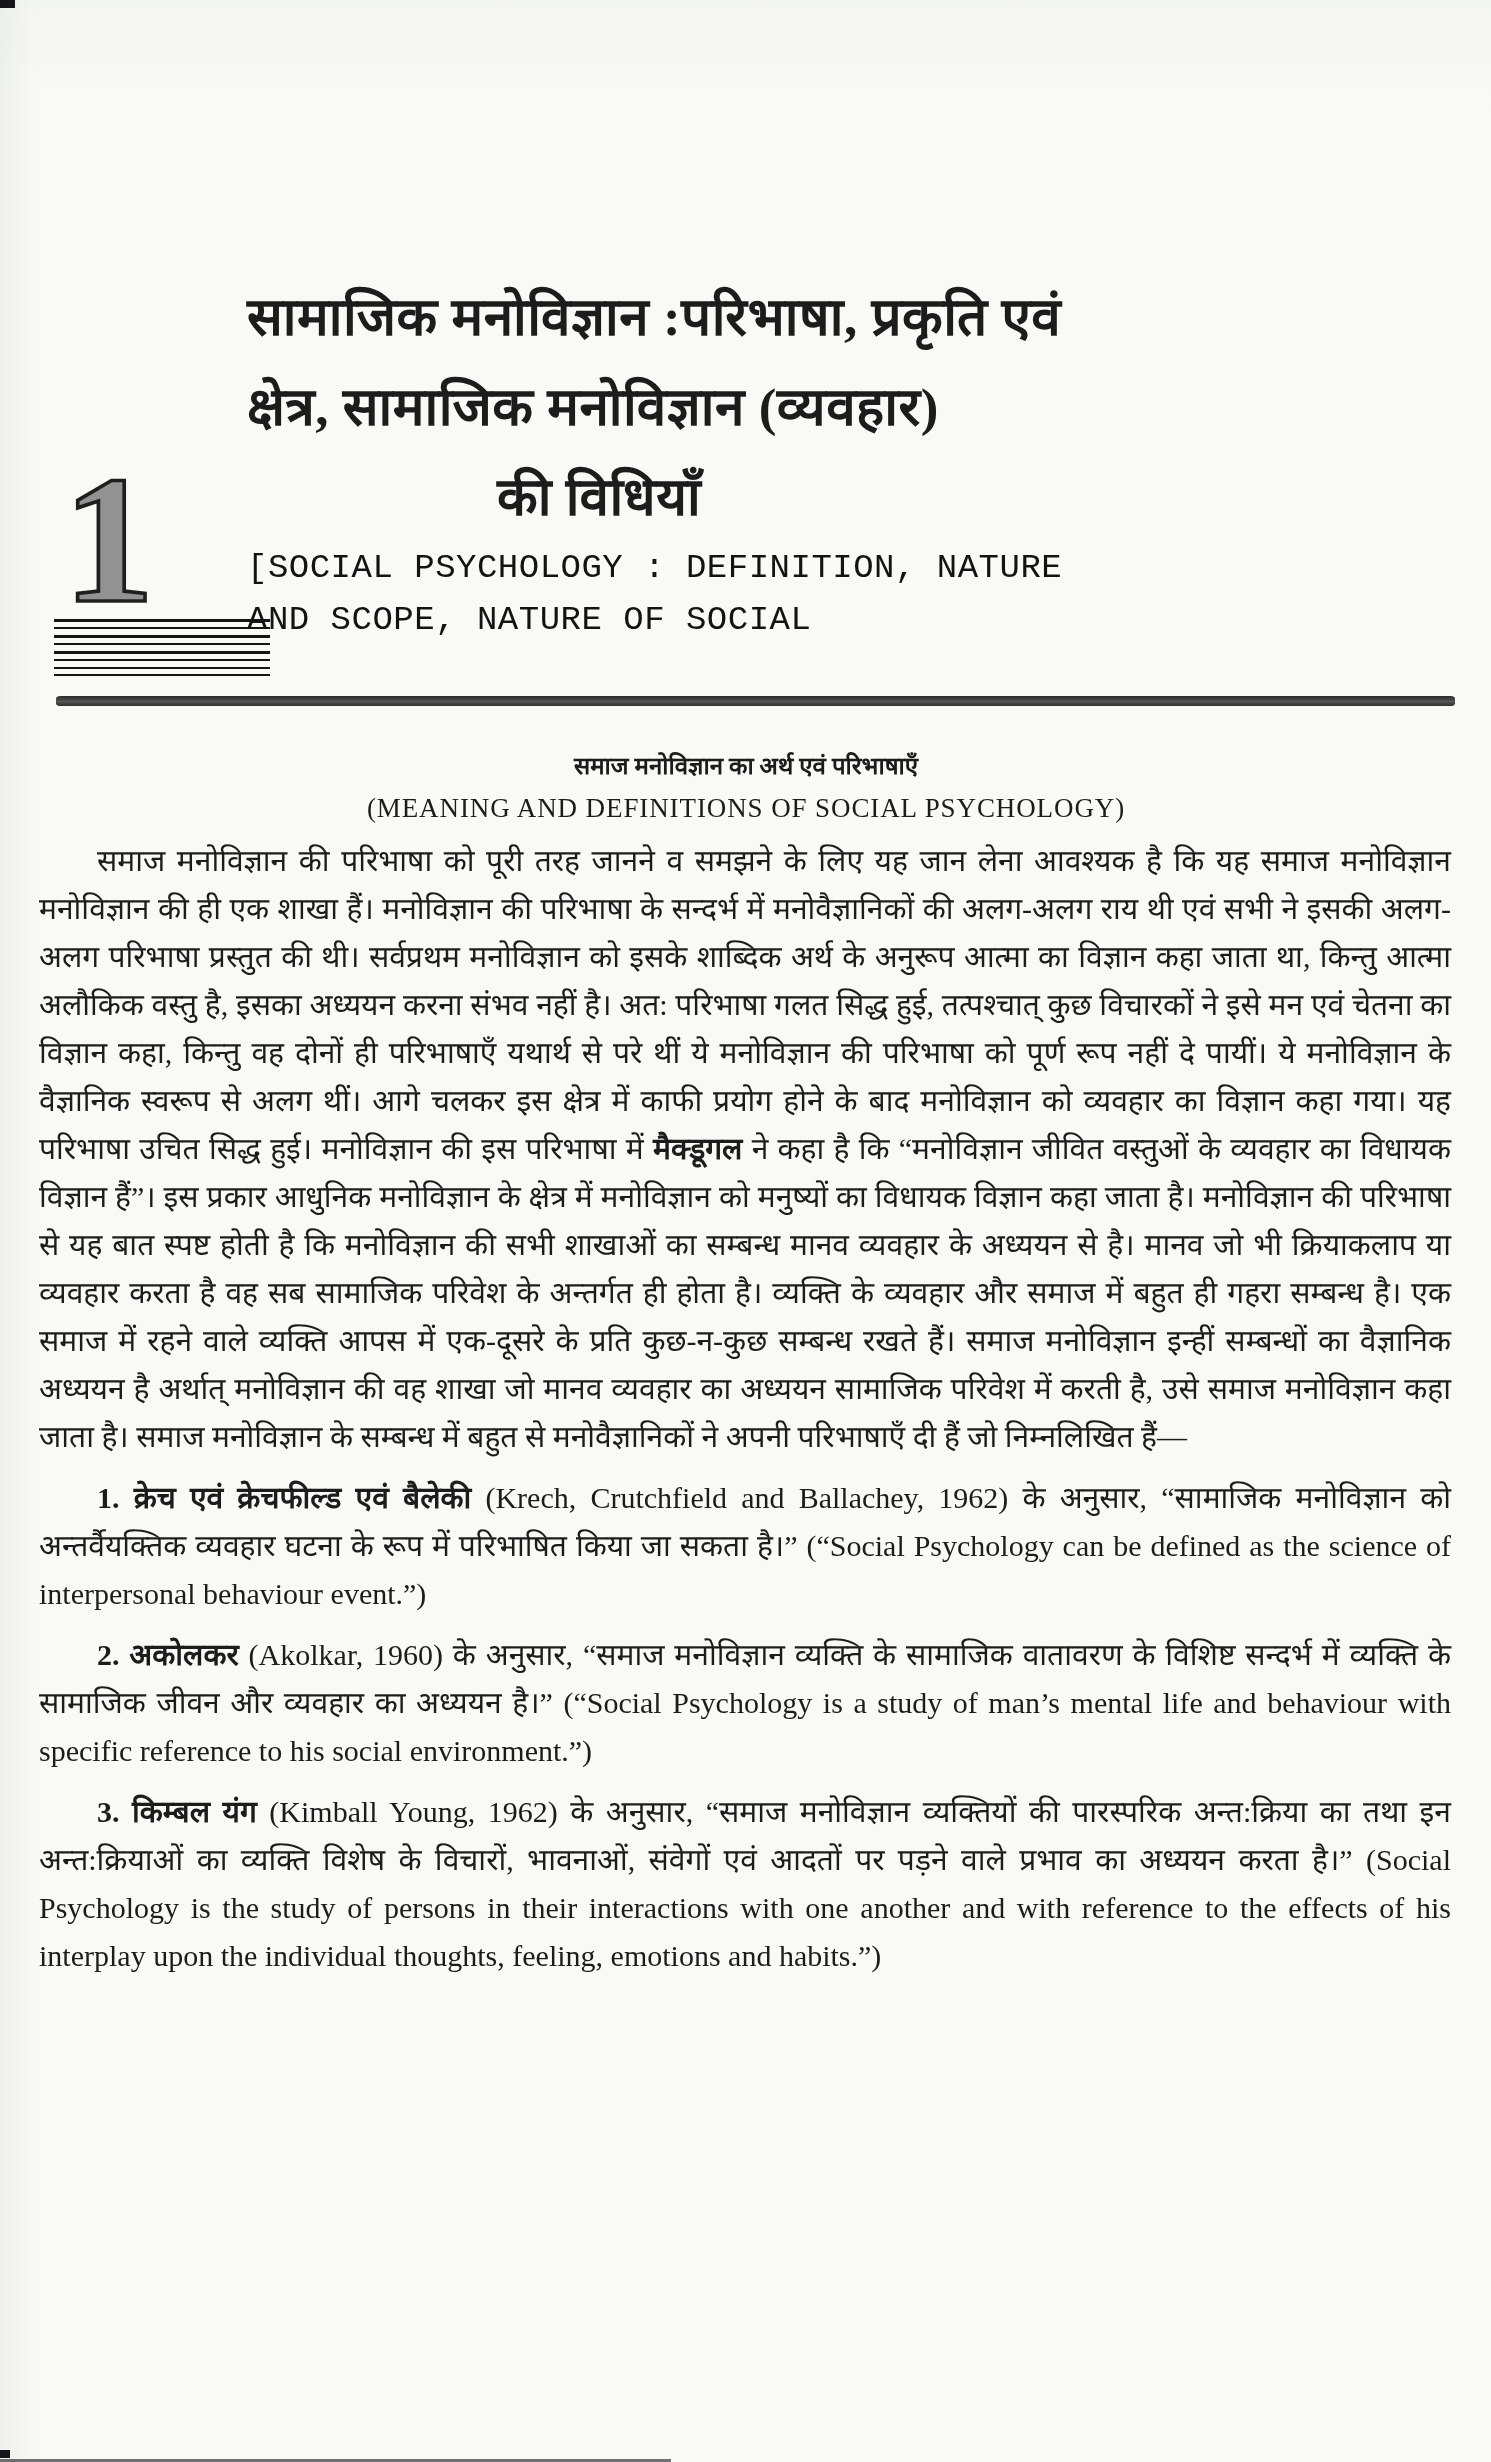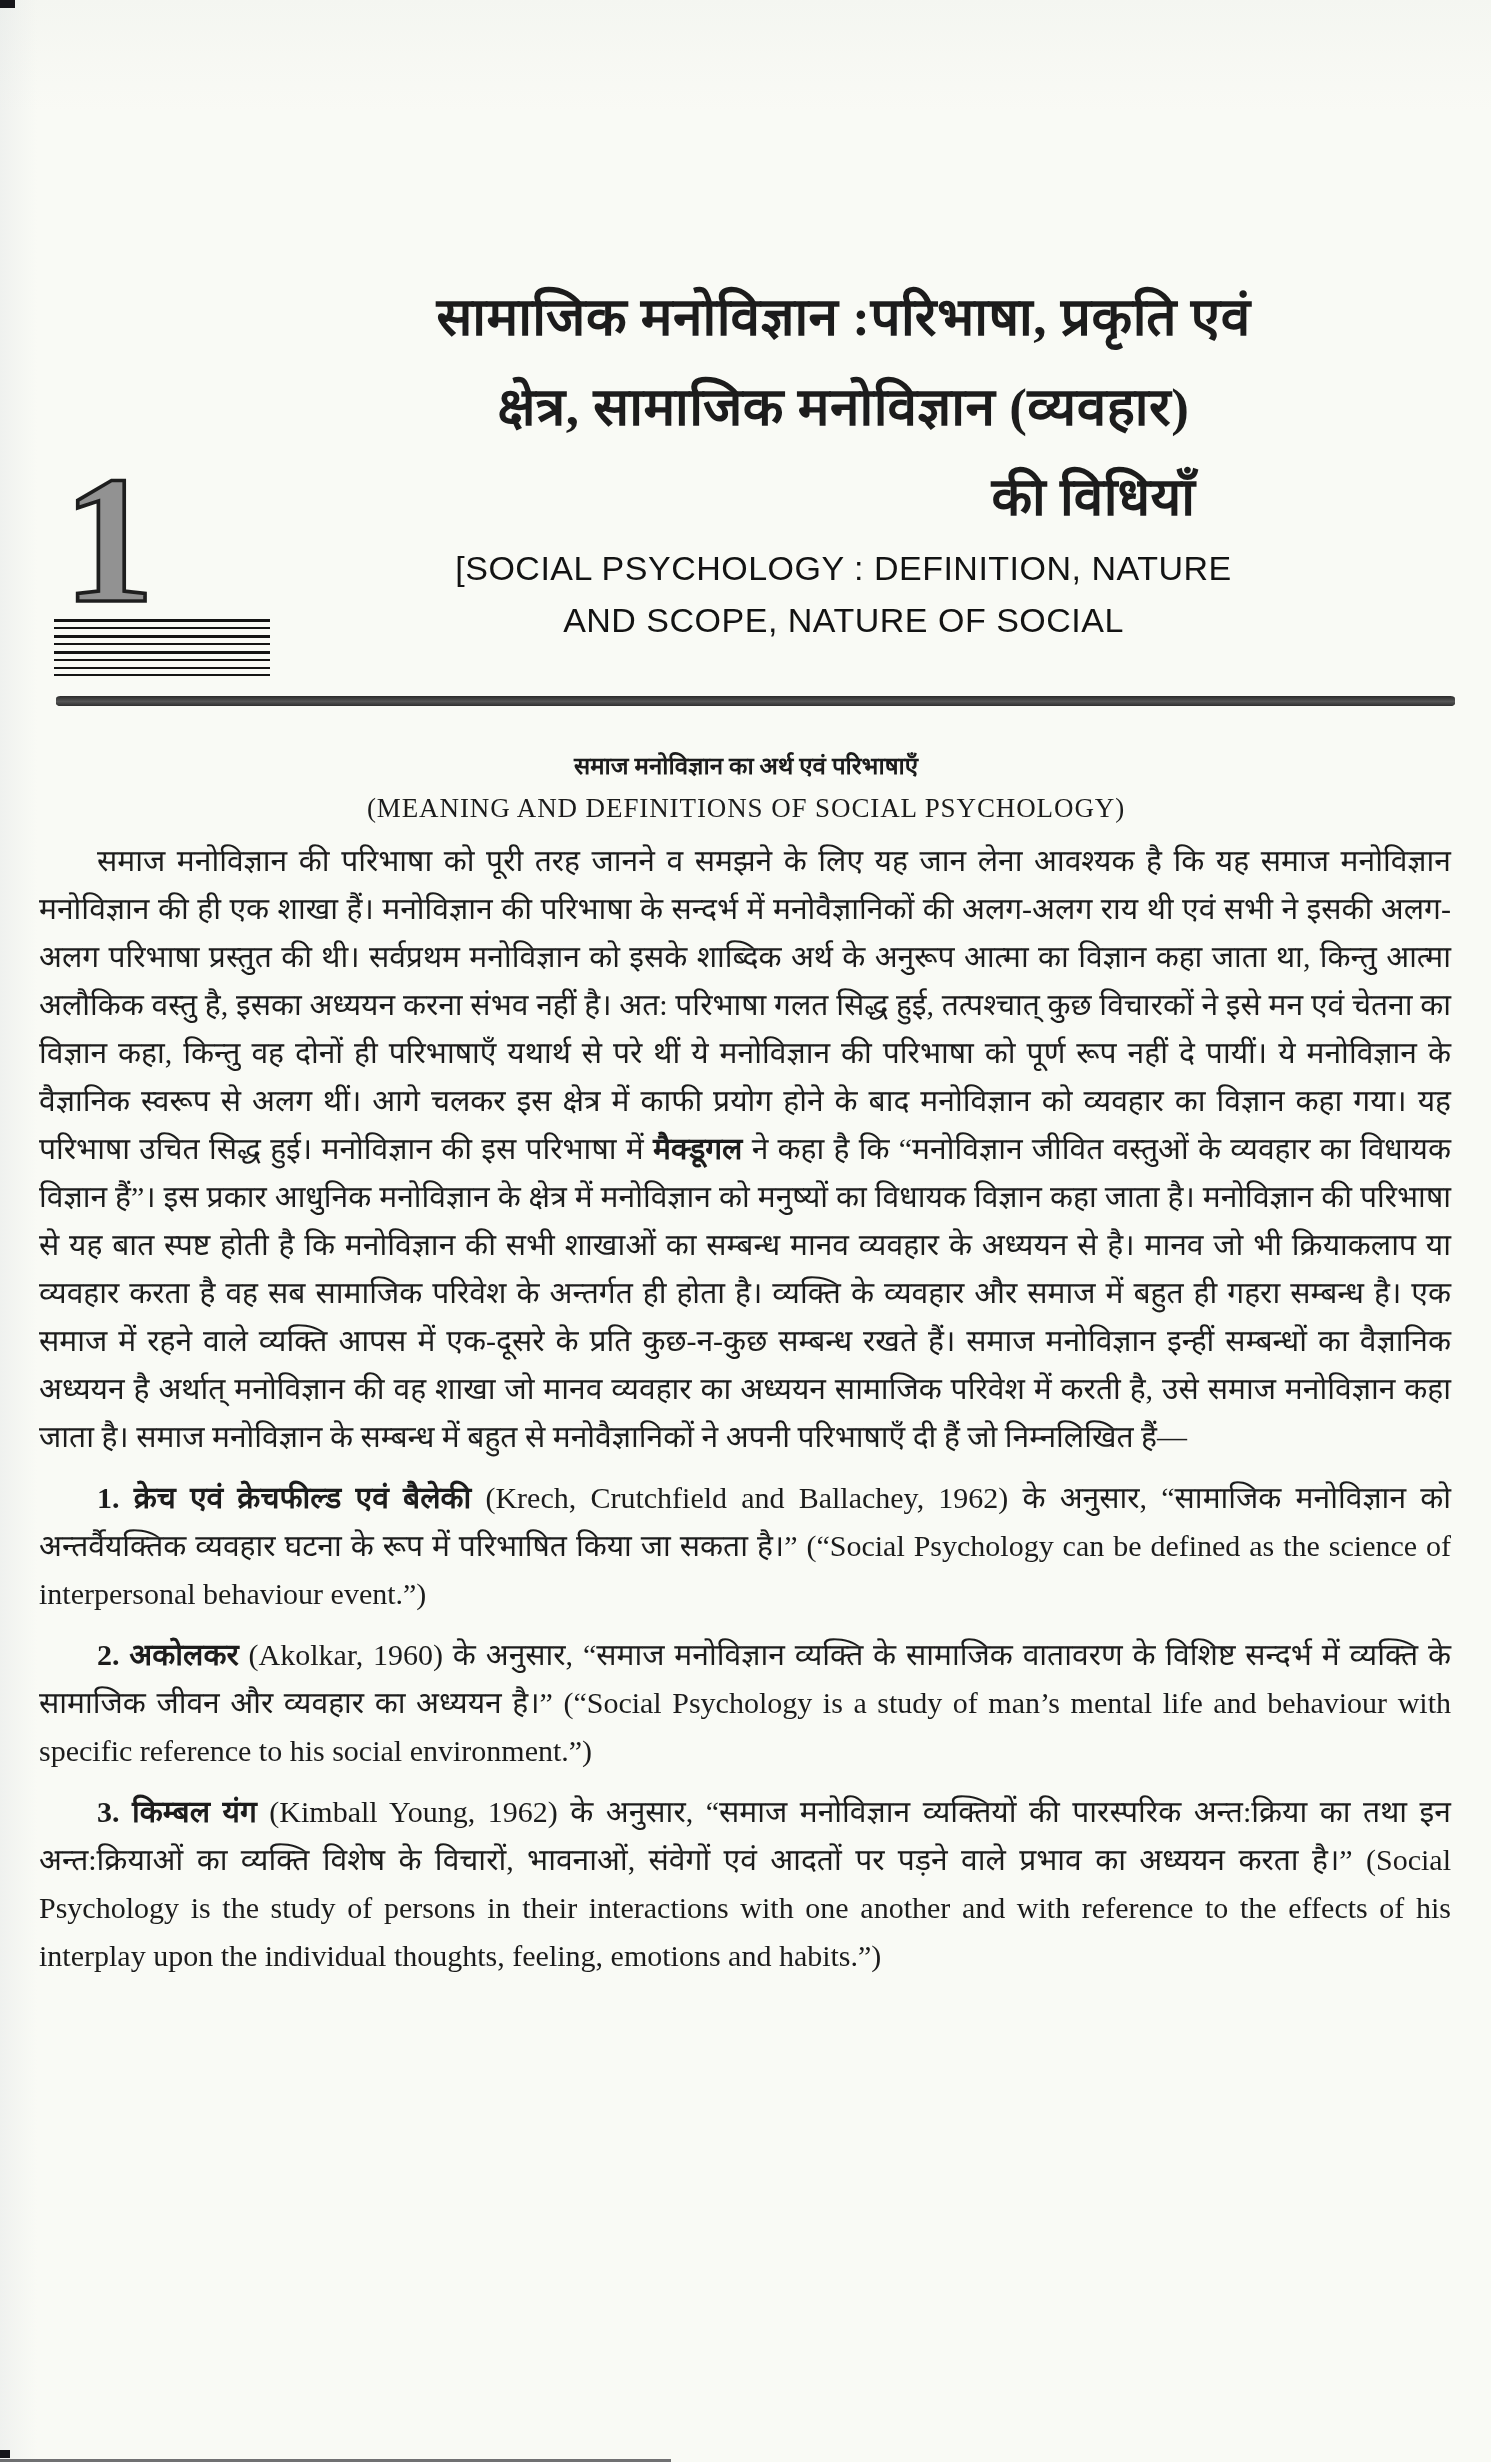--- a/index.html
+++ b/index.html
@@ -45,31 +45,30 @@
     width: 1399px; height: 10.3px;
     background: linear-gradient(180deg, #2a2a2a, #555 55%, #2f2f2f);
     border-radius: 4.7px / 2.8px;
   }
 
   
   .title-block {
     position: absolute;
     left: 247px; top: 272px;
     width: 1193px;
-    text-align: center;
   }
   .title-hi {
     font-size: 53px; line-height: 90px;
     font-weight: 700;
     letter-spacing: 0.5px;
     white-space: nowrap;
   }
   .title-hi.shift { transform: translateX(250px); }
   .title-en {
-    font-family: Liberation Sans, sans-serif;
+    font-family: Liberation Mono, monospace;
     font-size: 34px; line-height: 52px;
     color: #131313;
     letter-spacing: 0.5px;
     white-space: nowrap;
   }
 
   .section-head {
     position: absolute;
     left: 0; top: 742px; width: 1492px;
     text-align: center;

